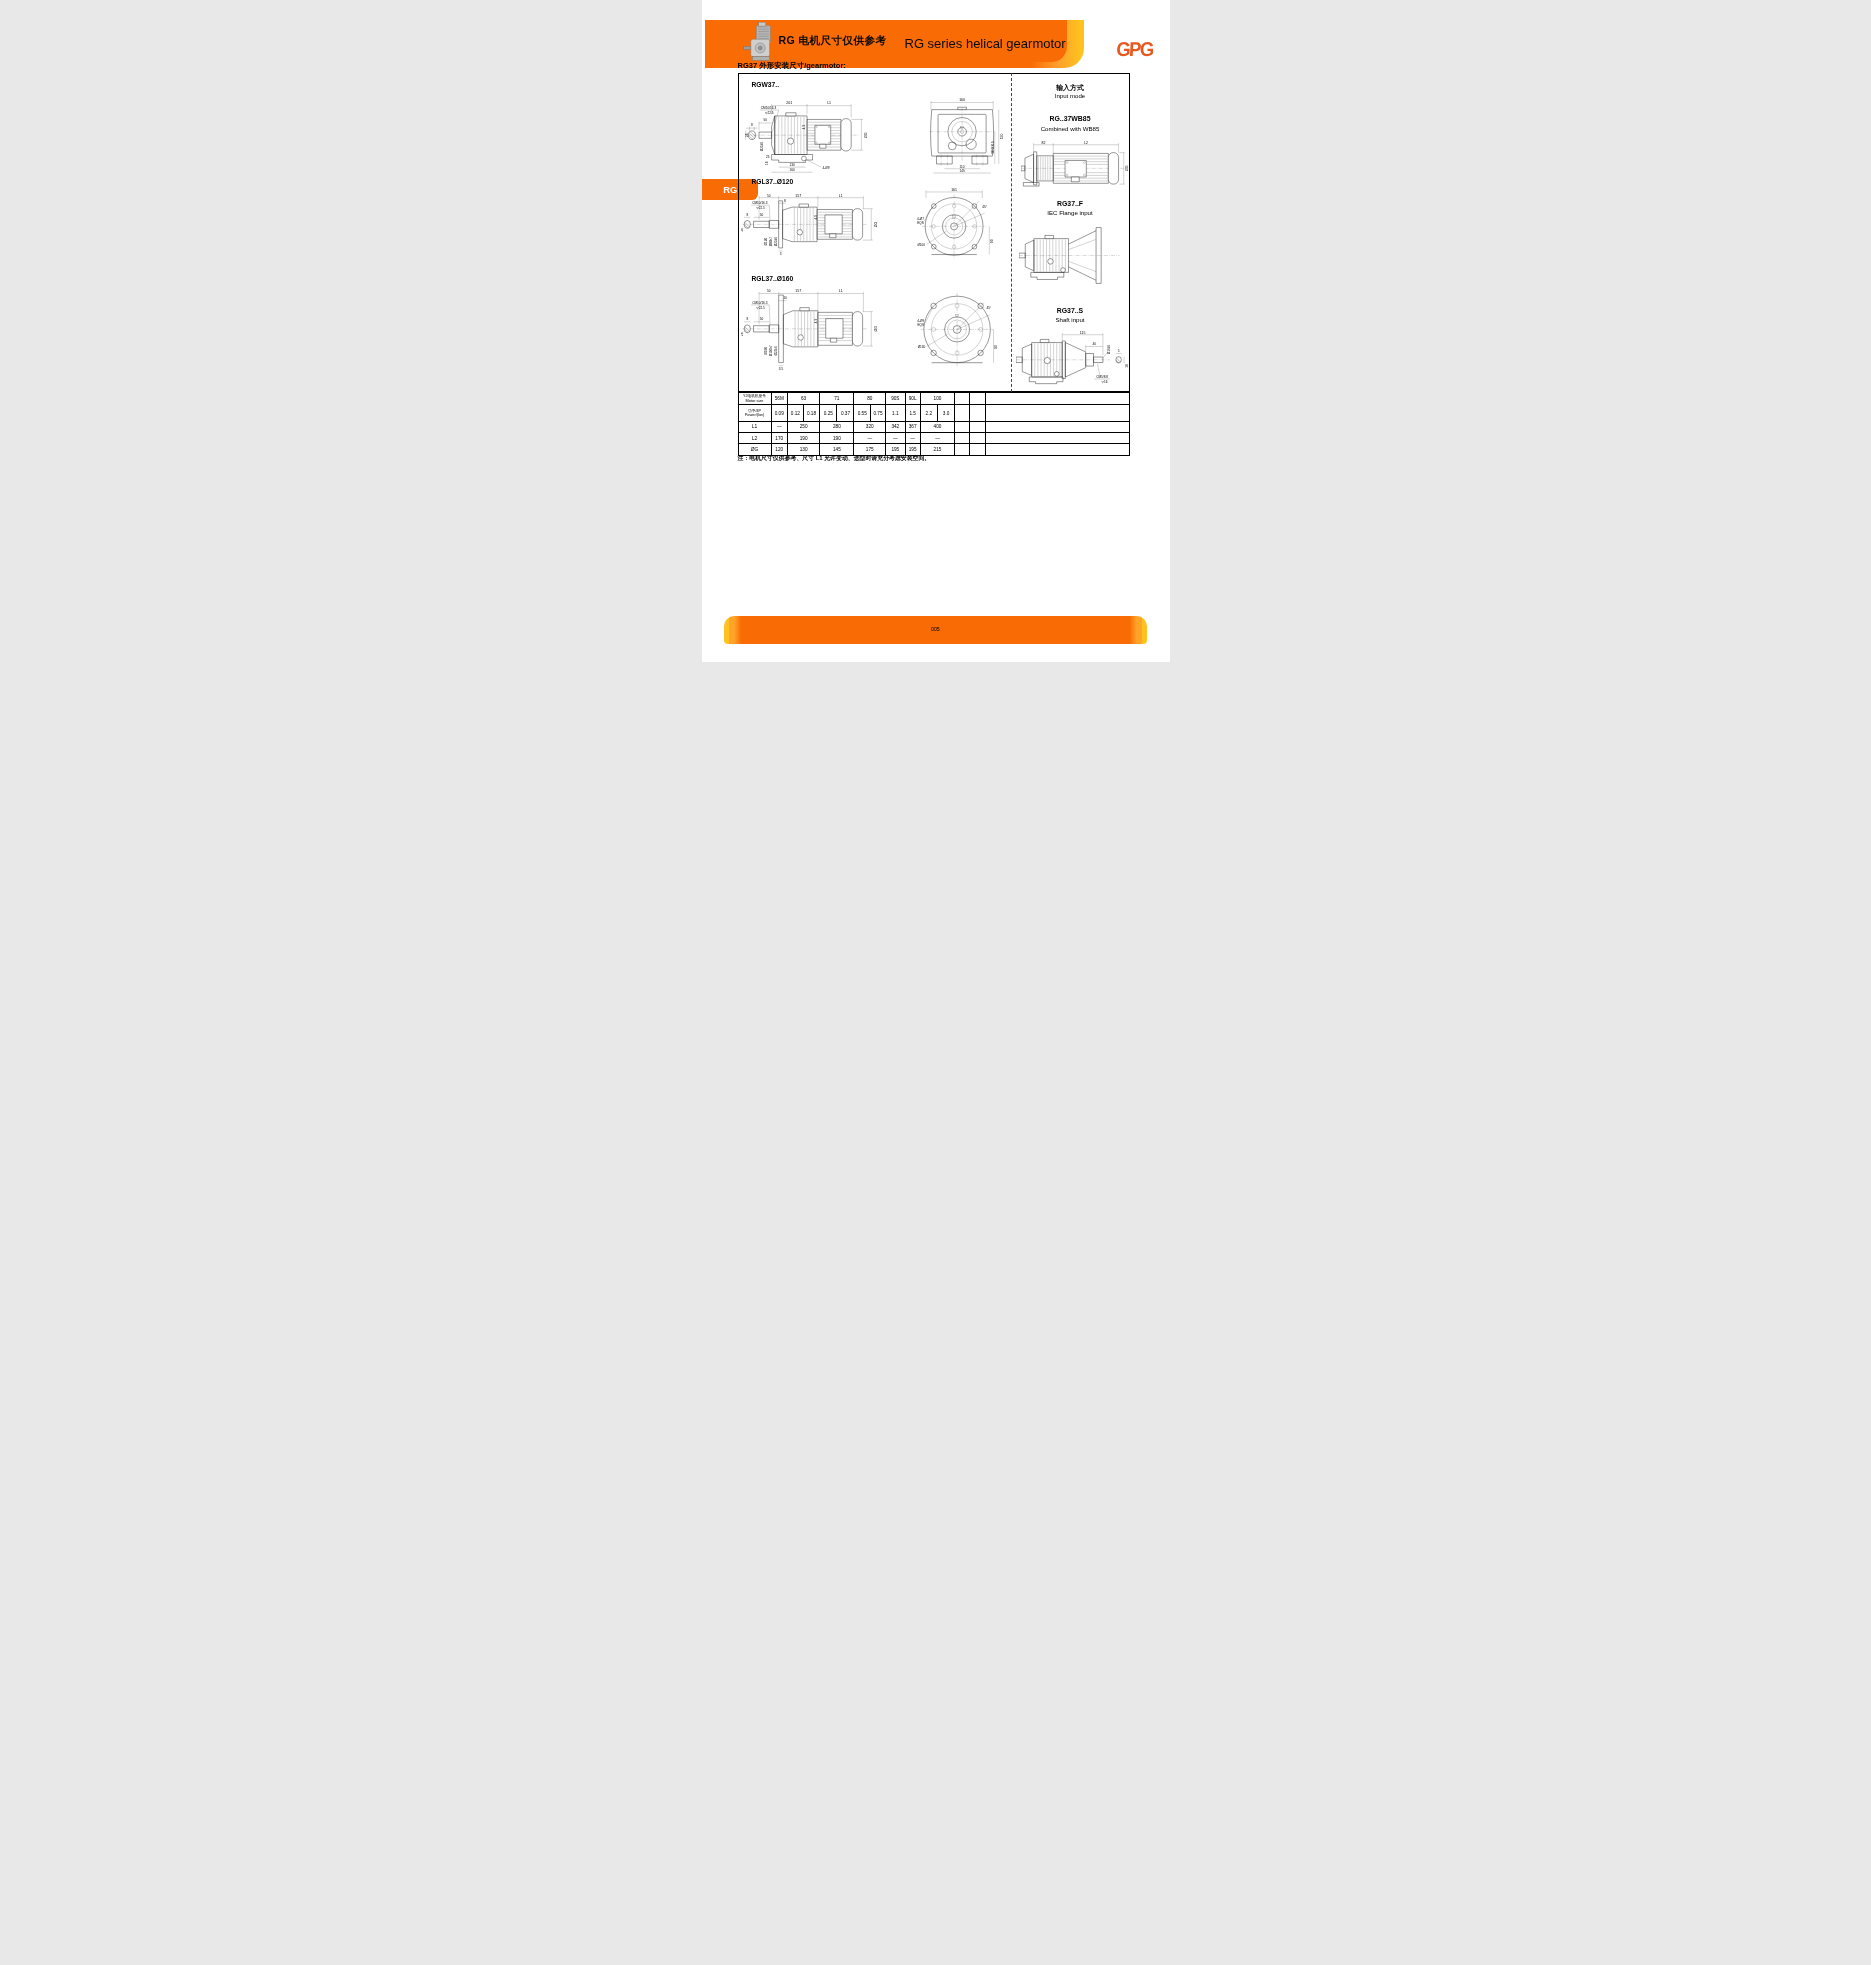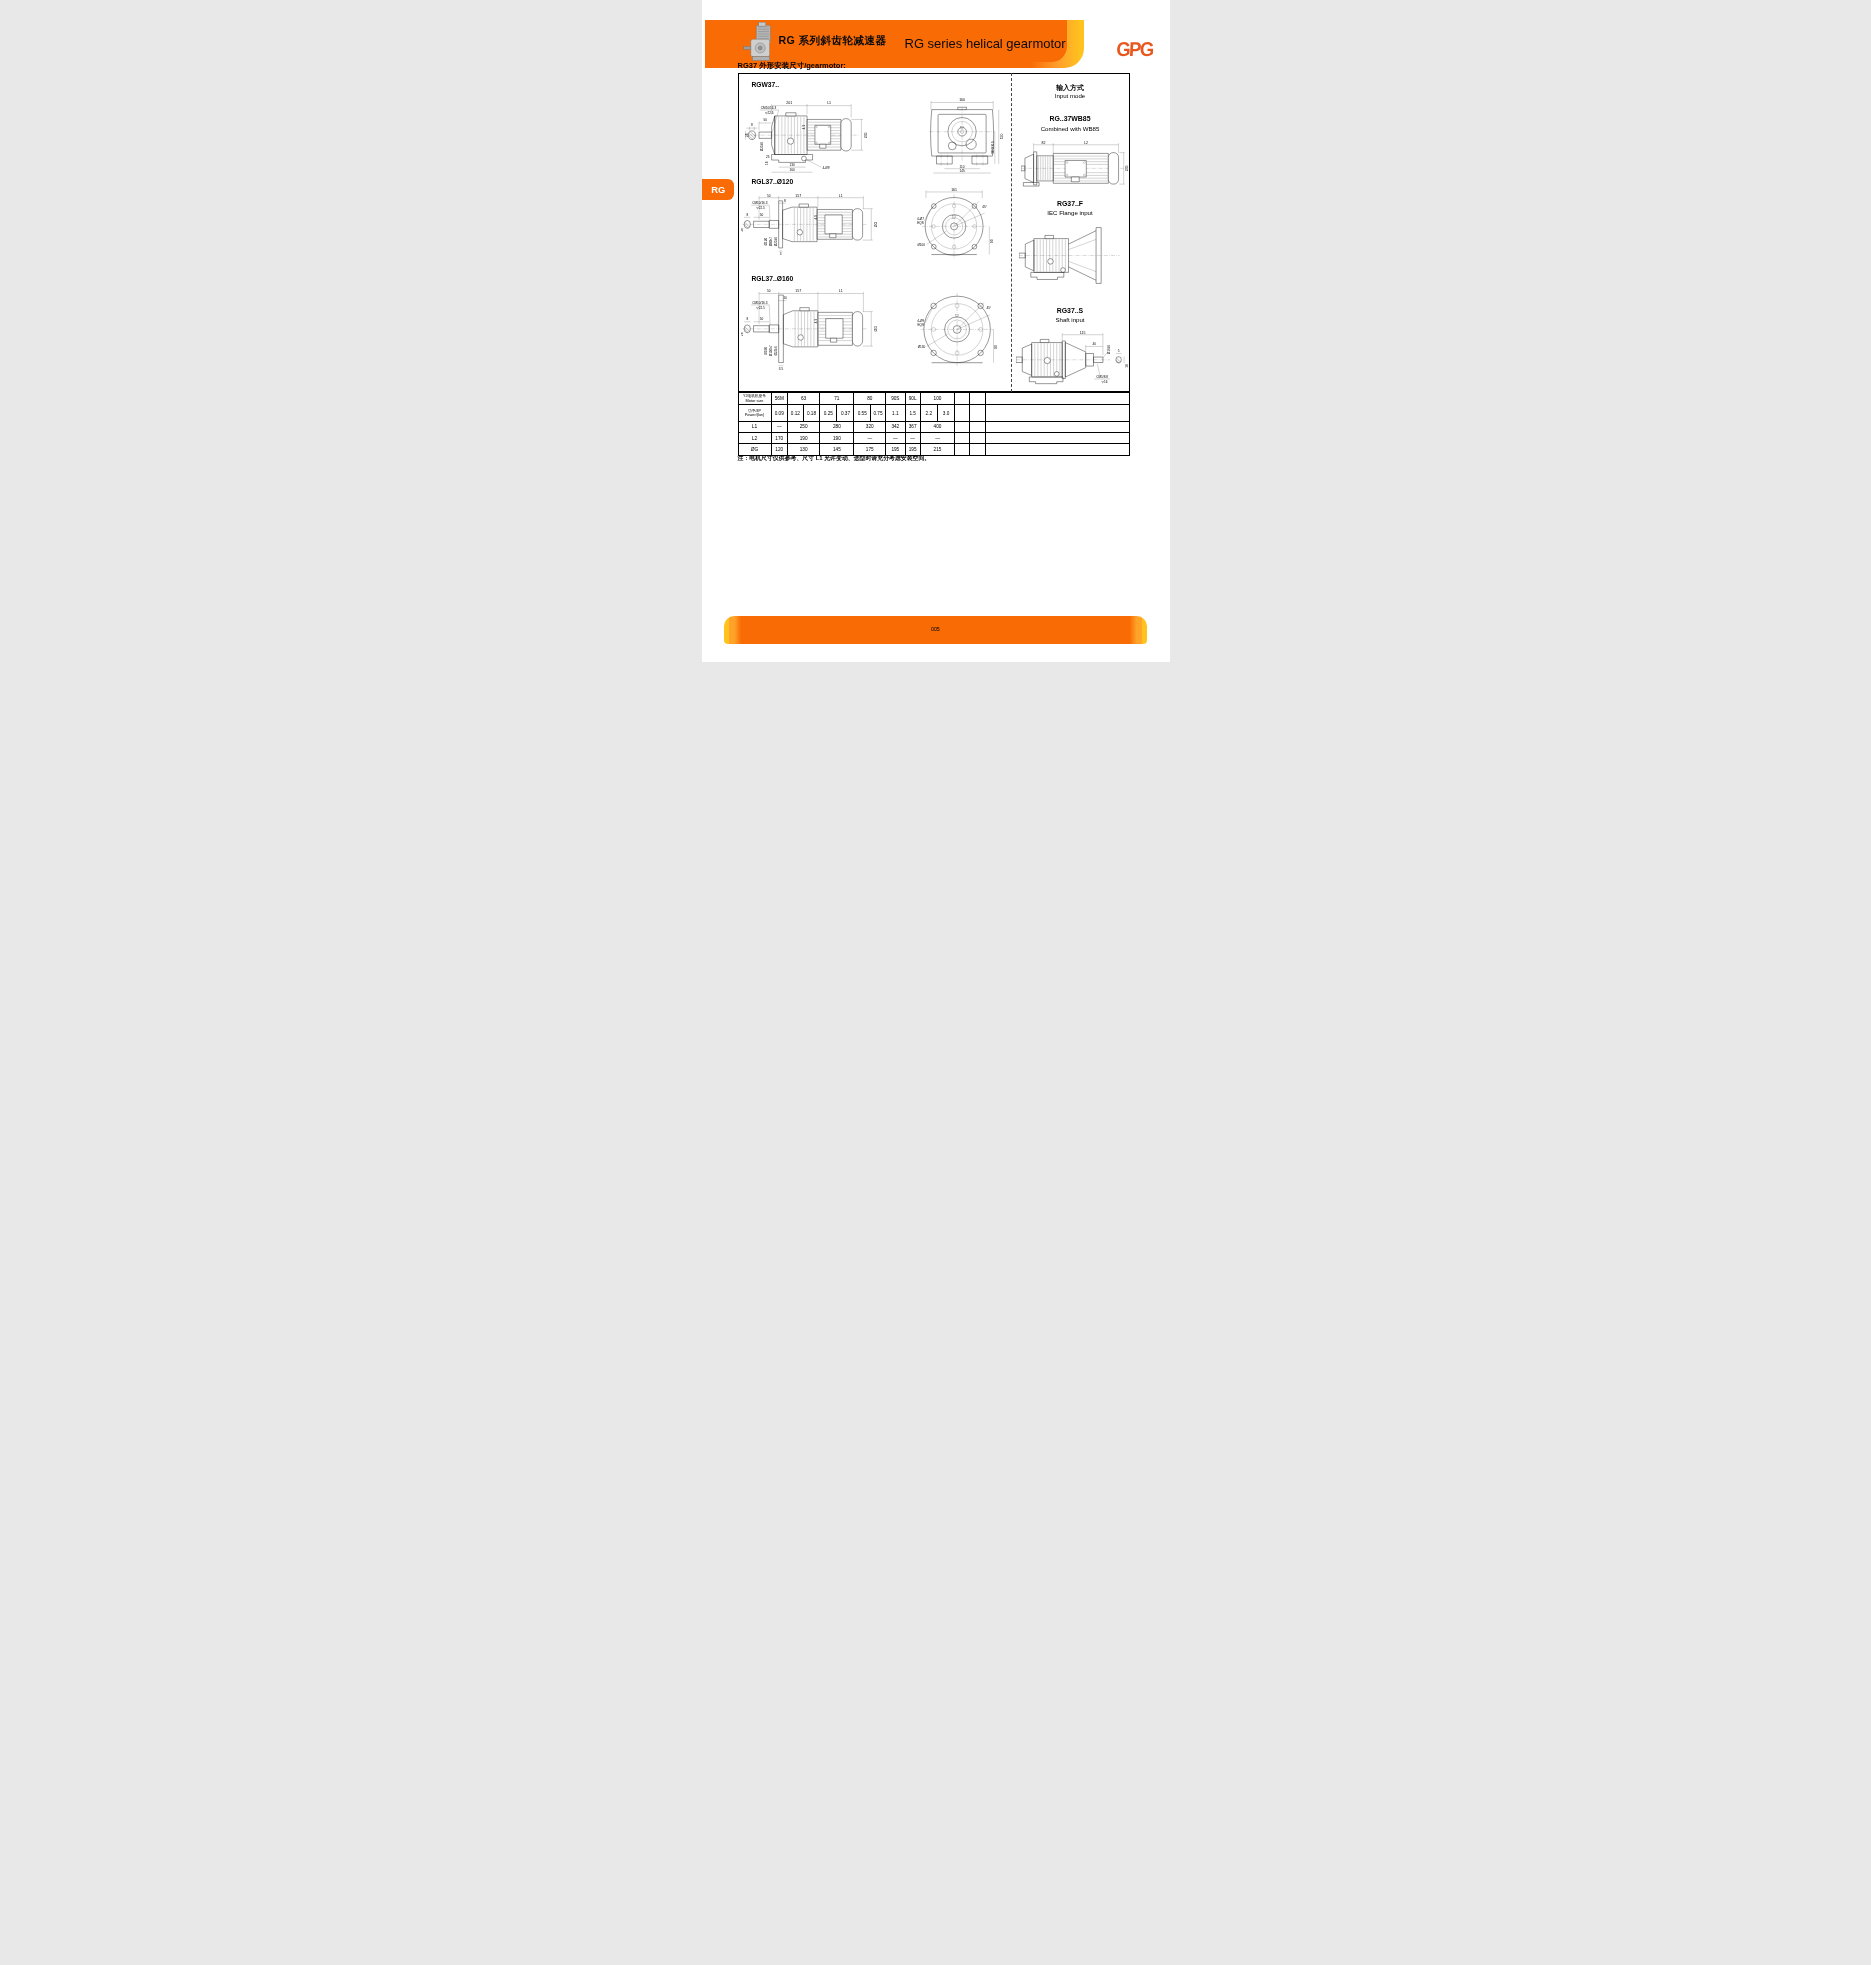--- a/index.html
+++ b/index.html
@@ -15,21 +15,21 @@
   .hdr-title-cn{left:77px;top:34px;font-size:10.6px;font-weight:800;color:#0a0a0a;letter-spacing:0.4px;white-space:nowrap;}
   .hdr-title-en{left:203px;top:36px;font-size:13px;font-weight:400;color:#0a0a0a;white-space:nowrap;}
   .logo{left:409px;top:35px;width:47px;height:27.5px;color:#E8571E;font-size:18.5px;font-weight:900;
         letter-spacing:-1.6px;transform:skewX(-3deg) scaleY(1.08);line-height:27.5px;text-align:center;}
   .photo{left:41px;top:22px;width:36px;height:41px;}
 
   
   .heading{left:36px;top:61px;font-size:7.5px;font-weight:800;color:#000;white-space:nowrap;}
 
   
-  .rgtab{left:0.8px;top:179px;width:32px;height:21px;background:#F96B05;border-radius:0 6.3px 6.3px 0;
+  .rgtab{left:0.8px;top:179px;width:56px;height:21px;background:#F96B05;border-radius:0 6.3px 6.3px 0;
          color:#fff;font-size:9.4px;font-weight:800;display:flex;align-items:center;justify-content:center;}
 
   
   .box{left:36px;top:73px;width:392px;height:319px;border:0.6px solid #000;border-top:1.6px solid #000;box-sizing:border-box;}
   .sep{left:309px;top:73px;width:0;height:319px;border-left:0.4px dashed #444;}
   .dlabel{font-size:6.7px;font-weight:800;color:#000;white-space:nowrap;}
   .rc{left:309px;width:119px;text-align:center;color:#000;white-space:nowrap;}
   .rc-t{font-size:6.9px;font-weight:800;}
   .rc-s{font-size:6.1px;font-weight:400;}
 
@@ -77,21 +77,21 @@
       <path d="M38,12H66M38,18H66M38,24H66M38,30H66M38,36H66M38,42H66" stroke="#8a8a8a" stroke-width="1.5" fill="none"></path>
       <rect x="40" y="0" width="18" height="10" fill="#c9c9c9" stroke="#6f6f6f"></rect>
       <rect x="20" y="44" width="48" height="44" rx="5" fill="#cfcfcf" stroke="#6f6f6f"></rect>
       <circle cx="44" cy="66" r="13" fill="#bdbdbd" stroke="#6f6f6f"></circle>
       <circle cx="44" cy="66" r="5" fill="#8f8f8f" stroke="#6f6f6f"></circle>
       <rect x="2" y="62" width="18" height="8" fill="#9d9d9d" stroke="#6f6f6f"></rect>
       <rect x="24" y="88" width="44" height="10" fill="#b0b0b0" stroke="#6f6f6f"></rect>
     </svg>
   </div>
 
-  <div class="abs hdr-title-cn">RG 系列斜齿轮减速器</div>
+  <div class="abs hdr-title-cn">RG 电机尺寸仅供参考</div>
   <div class="abs hdr-title-en">RG series helical gearmotor</div>
   <div class="abs logo">GPG</div>
 
   <div class="abs heading">RG37 外形安装尺寸/gearmotor:</div>
 
   <div class="abs rgtab">
     <span>RG</span>
   </div>
 
   <div class="abs box"></div>

